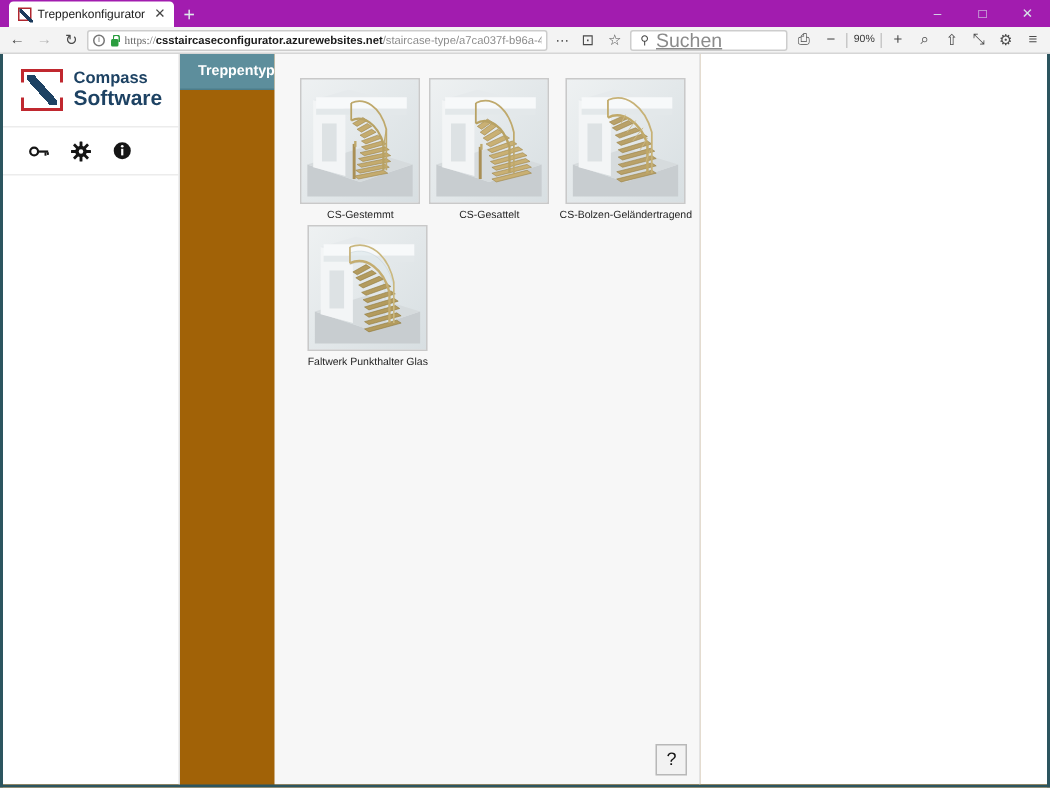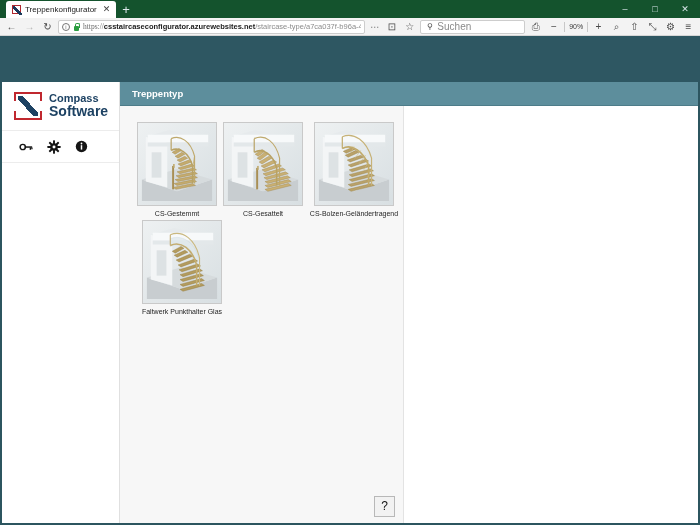--- a/index.html
+++ b/index.html
@@ -13,21 +13,21 @@
   .window {
     position: relative;
     width: 700px; height: 525px;
     background: #2e5762;
     display: flex; flex-direction: column;
   }
 
   
   .titlebar {
     height: 18px;
-    background: #14532d;
+    background: #a21caf;
     display: flex; align-items: flex-end;
     padding-left: 6px;
     flex: 0 0 auto;
     position: relative;
   }
   .tab {
     height: 17px;
     background: #ffffff;
     border-radius: 3px 3px 0 0;
     display: flex; align-items: center;
@@ -126,35 +126,34 @@
   .url-scheme { color: #6a6a6a; font-family: Liberation Serif, serif; }
   .url-host { color: #1a1a1a; font-weight: bold; }
   .url-path { color: #8c8c8c; }
   .dots { font-size: 9px; color:#555; padding:0 2px; cursor:pointer; }
   .searchbox {
     width: 105px; height: 14px;
     background: #ffffff; border: 1px solid #cdcdcd; border-radius: 2px;
     display: flex; align-items: center; gap: 3px; padding: 0 4px;
     flex: 0 0 auto;
   }
-  .search-ph { font-size: 10px; color: #8a8a8a; }
+  .search-ph { font-size: 13px; color: #8a8a8a; text-decoration: underline; }
   .zoomlvl { font-size: 7px; color: #3a3a3a; padding: 0 1px; }
   .vsep { width:1px; height:10px; background:#c8c8c8; }
 
   
   .page {
     flex: 1 1 auto;
     background: #a16207;
     display: flex;
     position: relative;
     border-left: 2px solid #2c555f;
     border-right: 2px solid #2c555f;
     border-bottom: 2px solid #2c555f;
     overflow: hidden;
-    margin-top: 46px;
   }
 
   
   .sidebar {
     width: 118px;
     background: #ffffff;
     border-right: 1px solid #e0e0e0;
     flex: 0 0 auto;
     display: flex; flex-direction: column;
   }
@@ -191,21 +190,21 @@
   }
   .toolicon {
     width: 15px; height: 15px; cursor: pointer;
     display: flex; align-items: center; justify-content: center;
     color: #1c1c1c;
   }
 
   
   .content-col {
     flex: 1 1 auto;
-    display: flex; flex-direction: column;
+    display: flex; flex-direction: row;
     min-width: 0;
   }
   .cfg-header {
     height: 24px;
     background: #5d8e9c;
     display: flex; align-items: center;
     padding-left: 12px;
     flex: 0 0 auto;
     border-bottom: 1px solid #4d7c89;
   }

